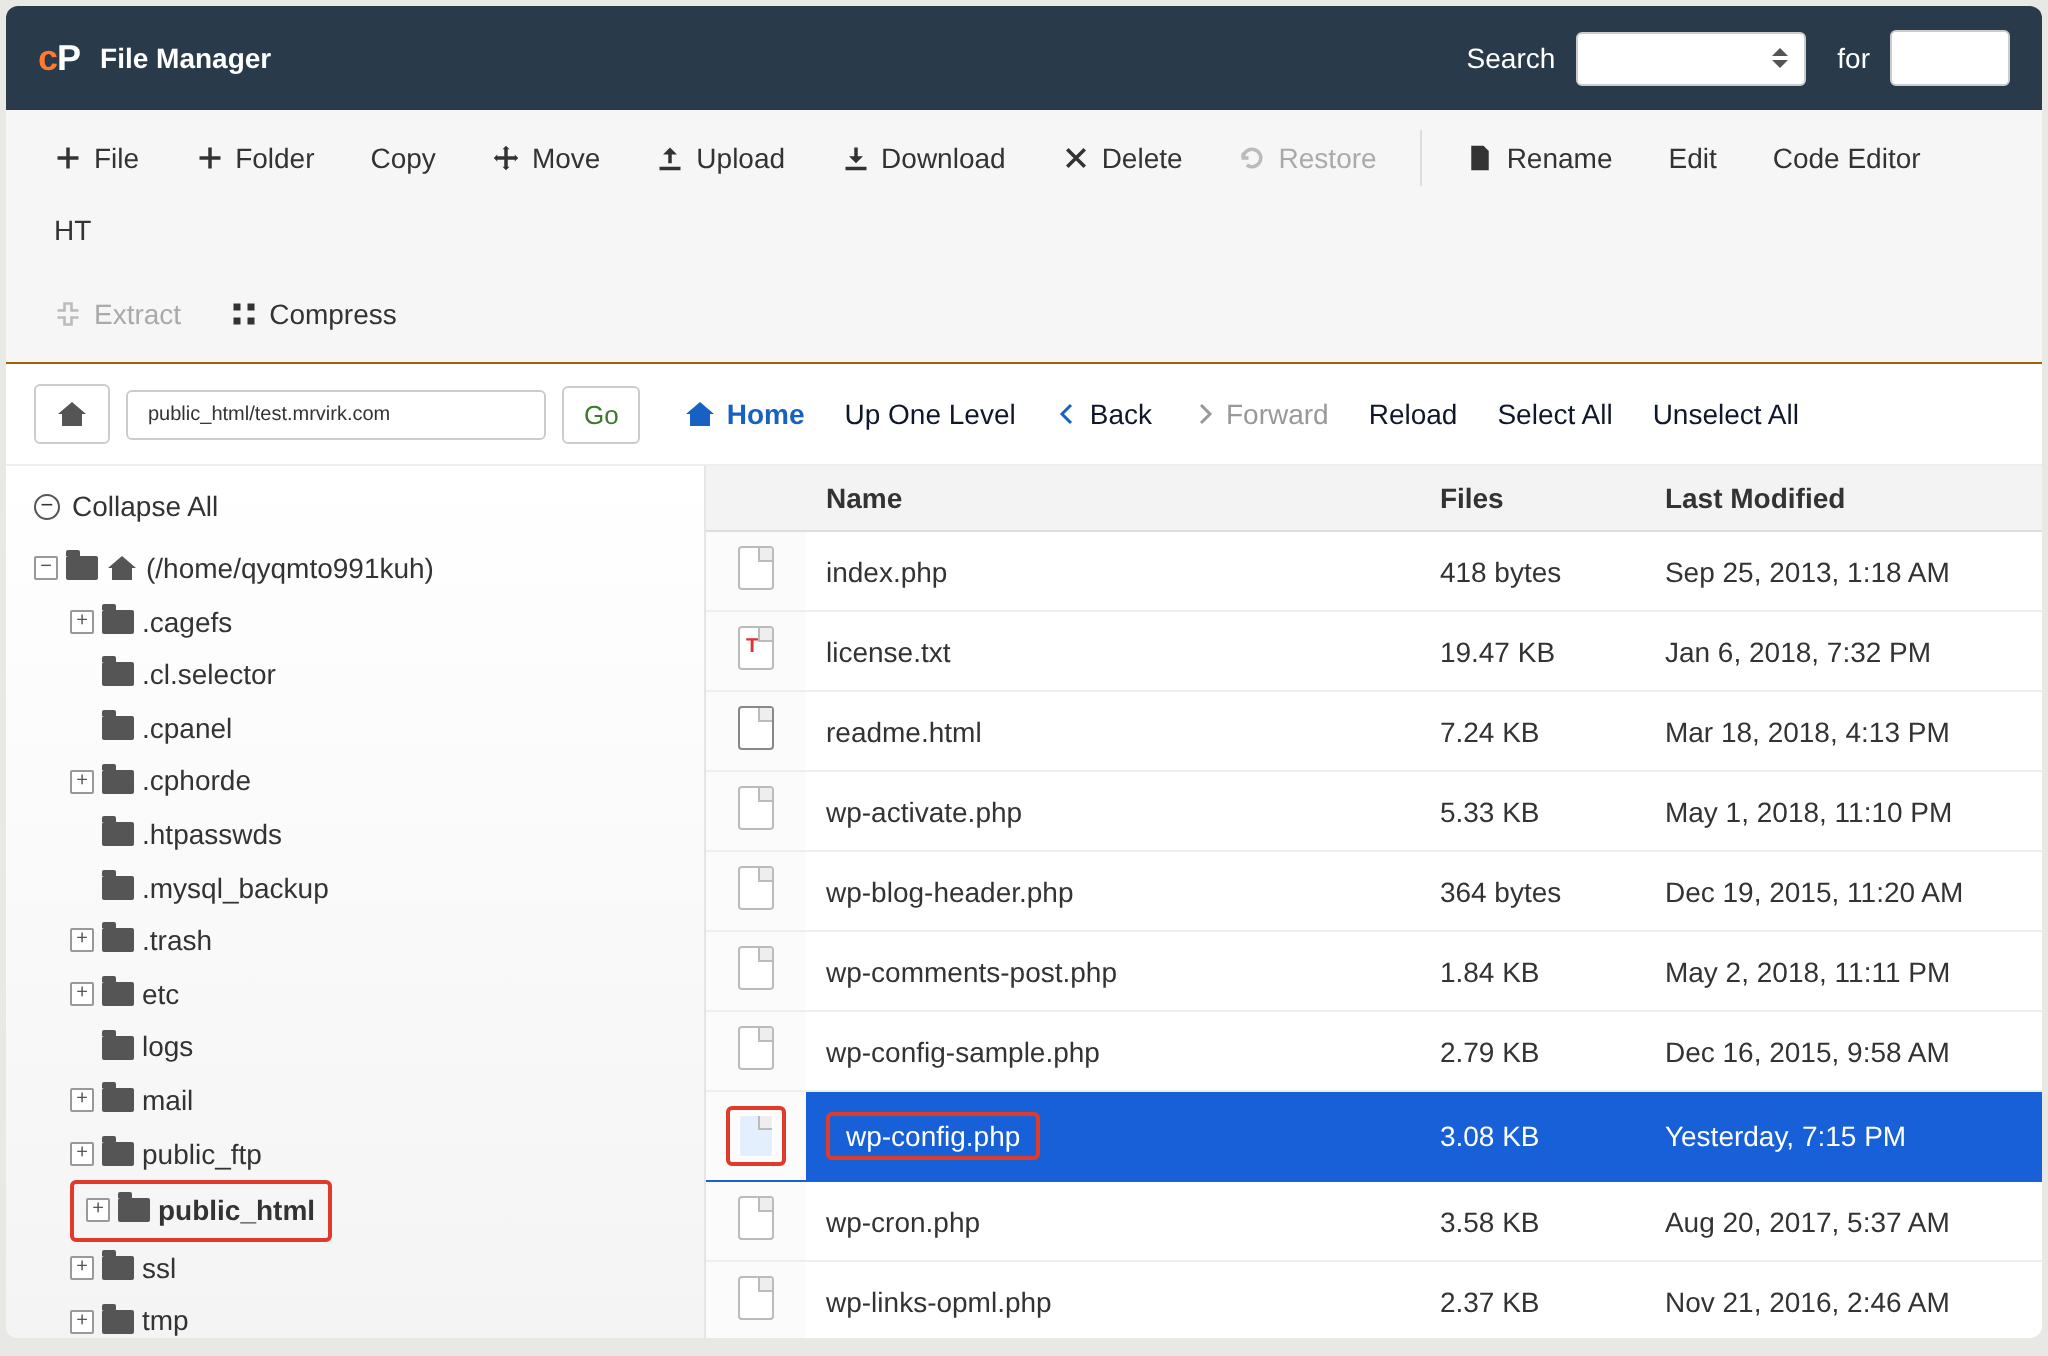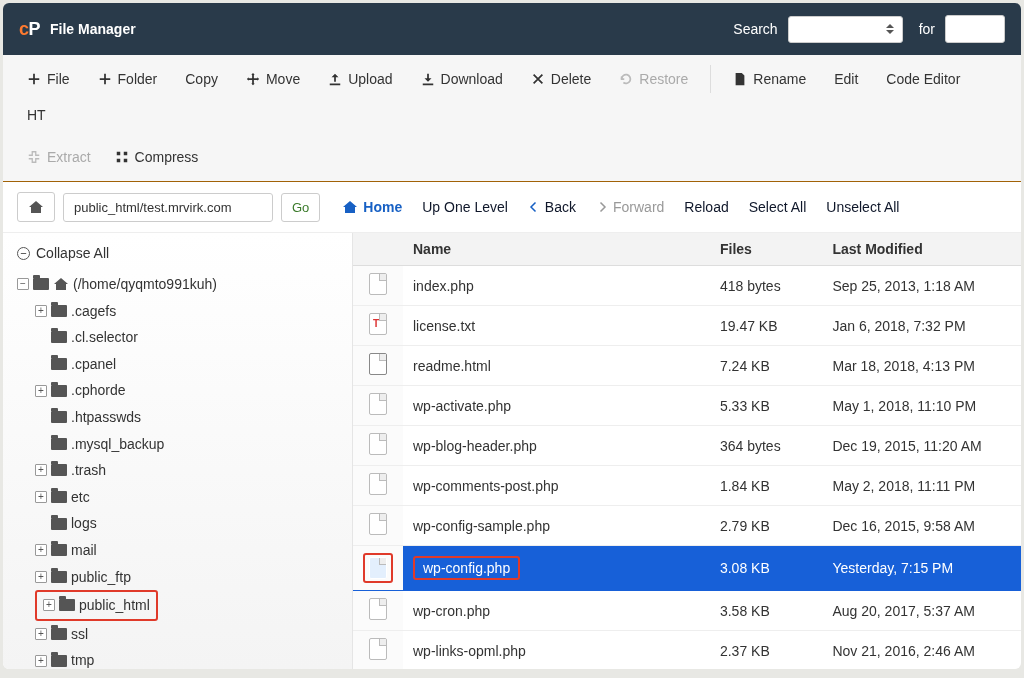--- a/index.html
+++ b/index.html
@@ -24,41 +24,41 @@
   .toolbar { background: #f6f6f6; border-bottom: 1px solid #a16207; display: flex; flex-wrap: wrap; align-items: center; padding: 8px 12px; gap: 4px; }
   .tbtn { display: inline-flex; align-items: center; gap: 6px; padding: 8px 12px; font-size: 14px; cursor: pointer; color:#333; }
   .tbtn.disabled { color:#aaa; cursor:default; }
   .divider { height: 28px; width: 1px; background: #ddd; margin: 0 6px; }
   .tbtn svg { width: 14px; height: 14px; }
   .toolbar-row2 { width:100%; display:flex; align-items:center; padding-top:6px; }
 
   
   .pathbar { display:flex; align-items:center; gap:8px; padding: 10px 14px; background:#fff; border-bottom:1px solid #eee; }
   .home-box { border:1px solid #ccc; padding:6px 10px; border-radius:3px; display:flex; align-items:center; }
-  .path-input { border:1px solid #ccc; padding:6px 10px; border-radius:3px; font-size:13px; min-width:210px; }
+  .path-input { border:1px solid #ccc; padding:6px 10px; border-radius:3px; font-size:10px; min-width:210px; }
   .go-btn { border:1px solid #ccc; padding:6px 10px; border-radius:3px; color:#3a7a2a; }
   .nav-links { display:flex; gap:20px; align-items:center; margin-left: 14px; flex:1; }
   .nav-link { color:#0f172a; cursor:pointer; display:flex; align-items:center; gap:5px; font-size:14px; }
   .nav-link.disabled { color:#999; }
   .nav-link.home { color:#1760c4; font-weight:600; }
 
   
   .main { flex:1; display:flex; overflow:hidden; }
   .sidebar { width: 350px; padding: 12px 14px; overflow:auto; background: linear-gradient(#fff, #f4f4f4); border-right:1px solid #e5e5e5; }
   .collapse-all { display:flex; align-items:center; gap:6px; font-size:14px; margin-bottom:10px; color:#333; }
   .tree { font-size: 14px; line-height: 1.9; }
   .tree .node { display:flex; align-items:center; gap:4px; }
   .tree .indent0 { padding-left: 0; }
   .tree .indent1 { padding-left: 18px; }
   .exp { width:12px; height:12px; border:1px solid #999; display:inline-flex; align-items:center; justify-content:center; font-size:10px; line-height:1; color:#555; border-radius:1px; background:#fff; }
   .exp.blank { border:none; background:transparent; }
   .folder-icon { width:16px; height:12px; background:#555; border-radius:1px; position:relative; display:inline-block; }
   .folder-icon::before { content:''; position:absolute; top:-3px; left:0; width:7px; height:3px; background:#555; border-radius:1px 1px 0 0; }
   .home-icon-svg { width:16px; height:16px; }
-  .bold { font-weight:400; }
+  .bold { font-weight:700; }
   .highlight { border:2px solid #e03a2a; border-radius:3px; padding: 0px 6px; display:inline-flex; align-items:center; gap:4px; }
 
   
   .file-area { flex:1; overflow:auto; }
   table.files { width:100%; border-collapse: collapse; font-size:14px; }
   table.files th { text-align:left; font-weight:600; background:#f3f3f3; border-bottom:1px solid #ddd; padding:8px 10px; }
   table.files td { border-bottom:1px solid #eee; padding: 7px 10px; vertical-align: middle; }
   .iconcell { width:34px; text-align:center; background:#fbfbfb; }
   .file-ico { width:18px; height:22px; border:1px solid #bbb; border-radius:2px; display:inline-block; position:relative; background:#fff; }
   .file-ico::after { content:''; position:absolute; top:0; right:0; width:6px; height:6px; background:#eee; border-left:1px solid #bbb; border-bottom:1px solid #bbb; }

